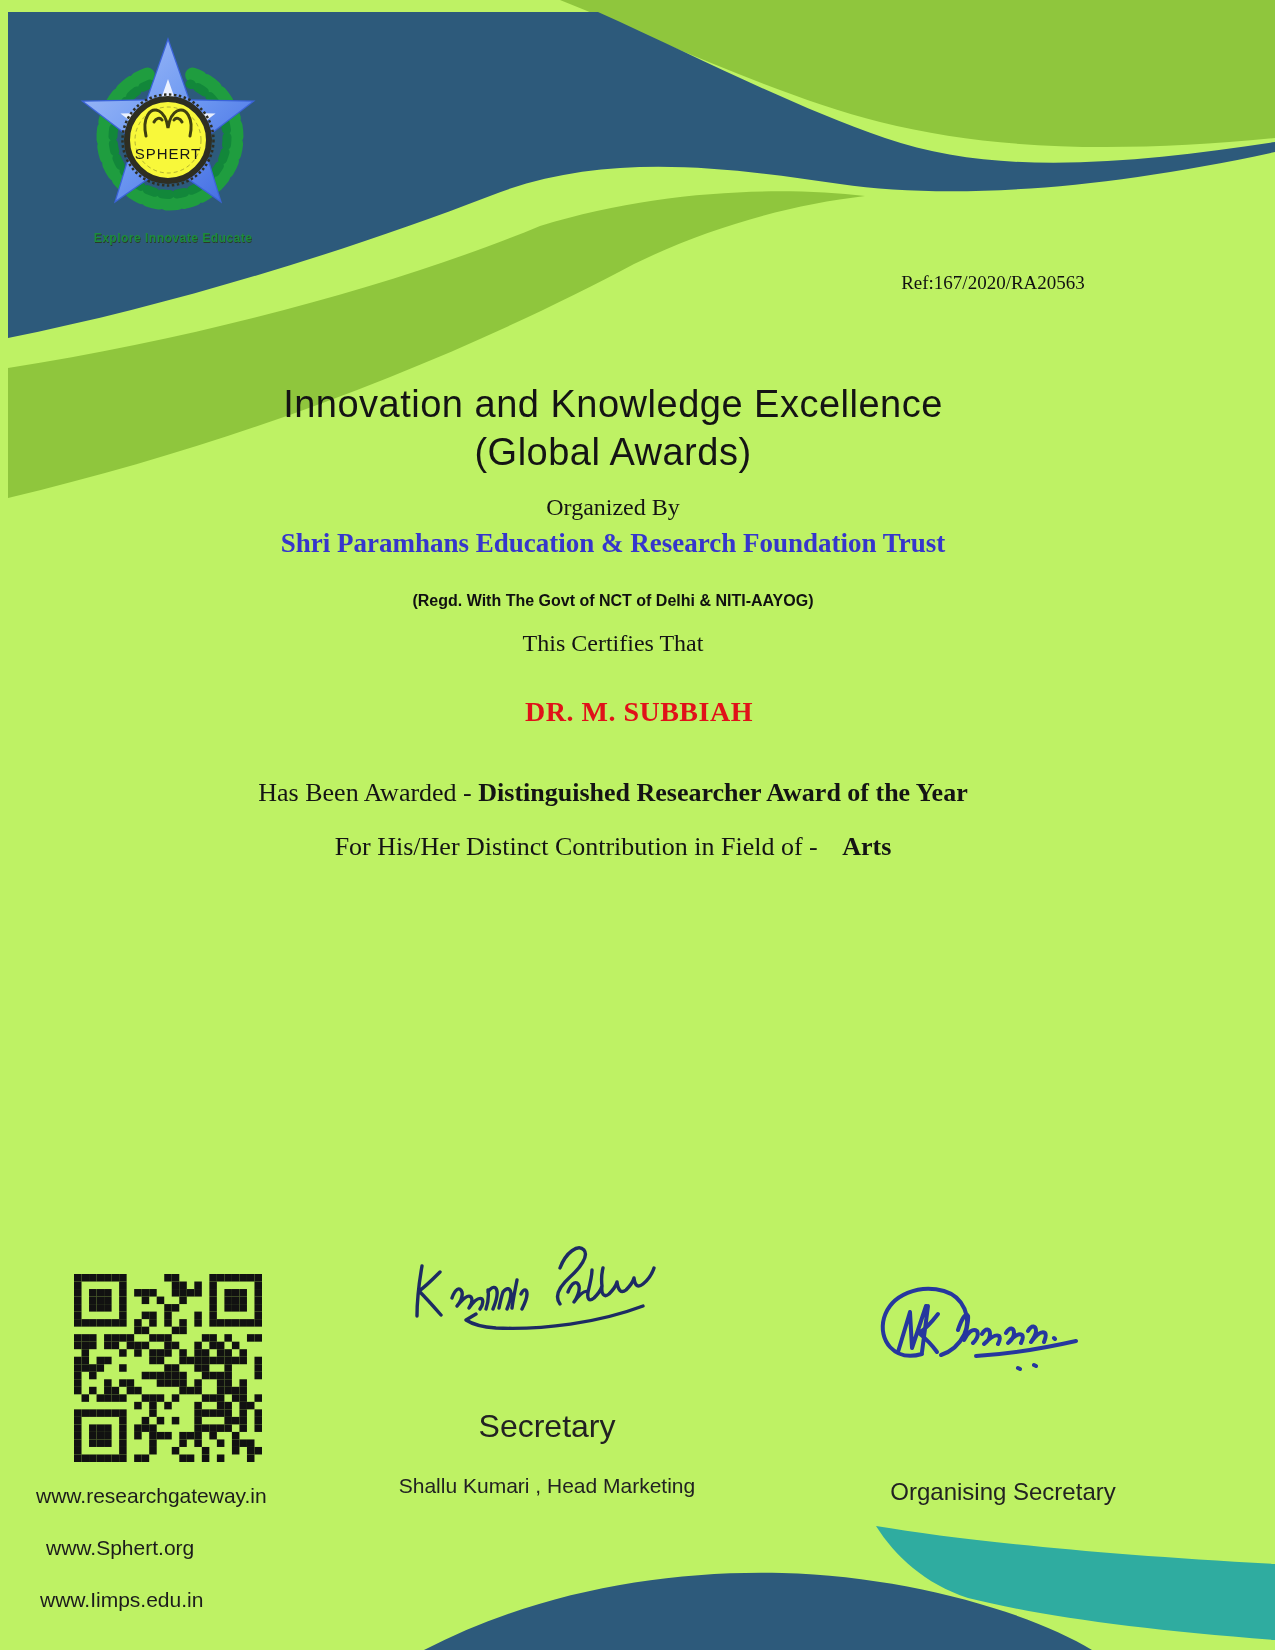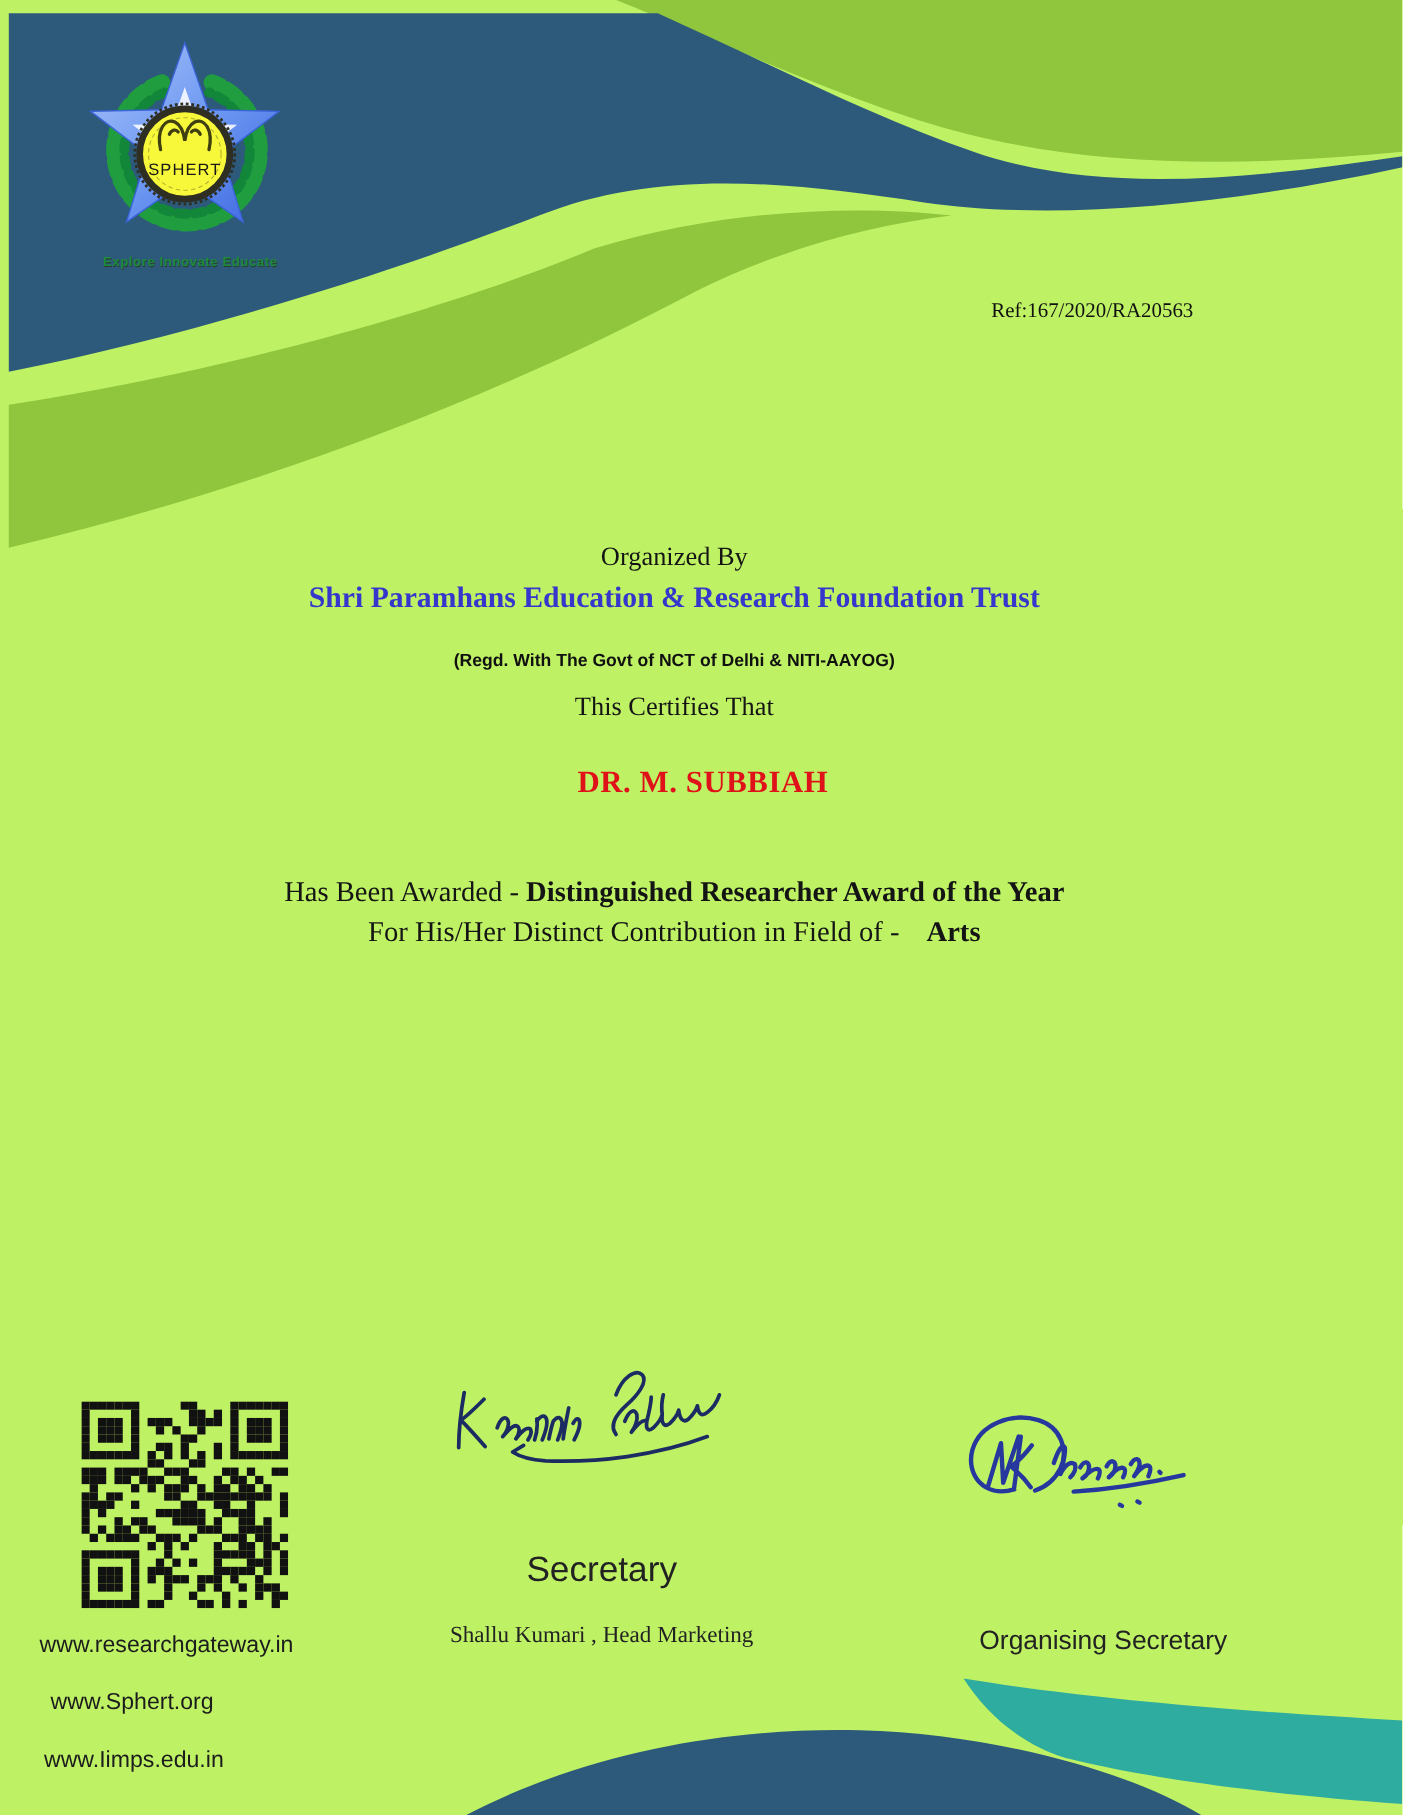--- a/index.html
+++ b/index.html
@@ -10,33 +10,33 @@
   .sans{font-family:"Liberation Sans","DejaVu Sans",sans-serif;}
   .center-col{left:0;width:1226px;text-align:center;}
 
   .ref-text{top:272px;left:853px;width:280px;text-align:center;font-size:19px;color:#111;}
   .title{top:380px;font-size:38px;line-height:48px;color:#141414;letter-spacing:0.5px;}
   .organized{top:494px;font-size:24px;color:#141414;}
   .orgname{top:528px;font-size:27px;font-weight:bold;}
   .regd{top:592px;font-size:16px;font-weight:bold;color:#101010;}
   .certifies{top:630px;font-size:24px;color:#141414;}
   .recipient{top:696px;font-size:28px;font-weight:bold;letter-spacing:0.5px;}
-  .awardline{top:778px;font-size:26px;color:#141414;margin-top:18px;}
+  .awardline{top:778px;font-size:26px;color:#141414;}
   .fieldline{top:832px;font-size:26px;color:#141414;}
   .heldline{top:916px;font-size:25px;line-height:34px;font-weight:bold;color:#141414;}
   .bold{font-weight:bold;}
   .field-gap{margin-left:18px;}
 
   .qr{top:1274px;left:74px;width:188px;height:188px;}
   .websites div{position:absolute;font-size:21px;color:#1c1c1c;white-space:nowrap;}
 
   .sig-convenor{top:1228px;left:408px;width:290px;height:115px;}
   .sig-secretary{top:1278px;left:860px;width:270px;height:105px;}
   .convenor-title{top:1408px;left:347px;width:400px;text-align:center;font-size:32px;color:#222;}
-  .convenor-name{top:1474px;left:347px;width:400px;text-align:center;font-size:21px;color:#222;font-family:Liberation Serif, serif;}
+  .convenor-name{top:1474px;left:347px;width:400px;text-align:center;font-size:21px;color:#222;}
   .secretary-title{top:1478px;left:848px;width:310px;text-align:center;font-size:24px;color:#222;}
 
   .logo-tagline{top:231px;left:88px;width:170px;text-align:center;font-size:12px;font-weight:bold;
                 color:#1c8c3c;text-shadow:0.5px 0.5px 0 #2a3a2a;letter-spacing:0.5px;white-space:nowrap;}
   svg{display:block;}
 </style>
 </head>
 <body>
 
 <div class="page">
@@ -80,20 +80,24 @@
         <path d="M 96,100 C 98,96 102,95 104,98"></path>
         <path d="M 116,98 C 118,95 122,96 124,100"></path>
       </g>
       <text x="110" y="137" text-anchor="middle" font-family="Liberation Sans, DejaVu Sans, sans-serif" font-size="15" letter-spacing="1" fill="#181818">SPHERT</text>
     </g>
   </svg>
   <div class="abs logo-tagline">Explore Innovate Educate</div>
 
   <div class="abs serif ref-text">Ref:167/2020/RA20563</div>
 
+  <div class="abs center-col title">
+    <div>Innovation and Knowledge Excellence</div>
+    <div>(Global Awards)</div>
+  </div>
 
   <div class="abs center-col serif organized">Organized By</div>
 
   <div class="abs center-col serif orgname" style="color:#3636cc;">Shri Paramhans Education &amp; Research Foundation Trust</div>
 
   <div class="abs center-col sans regd">(Regd. With The Govt of NCT of Delhi &amp; NITI-AAYOG)</div>
 
   <div class="abs center-col serif certifies">This Certifies That</div>
 
   <div class="abs center-col serif recipient" style="color:#e01219;padding-left:26px;">DR. M. SUBBIAH</div>

